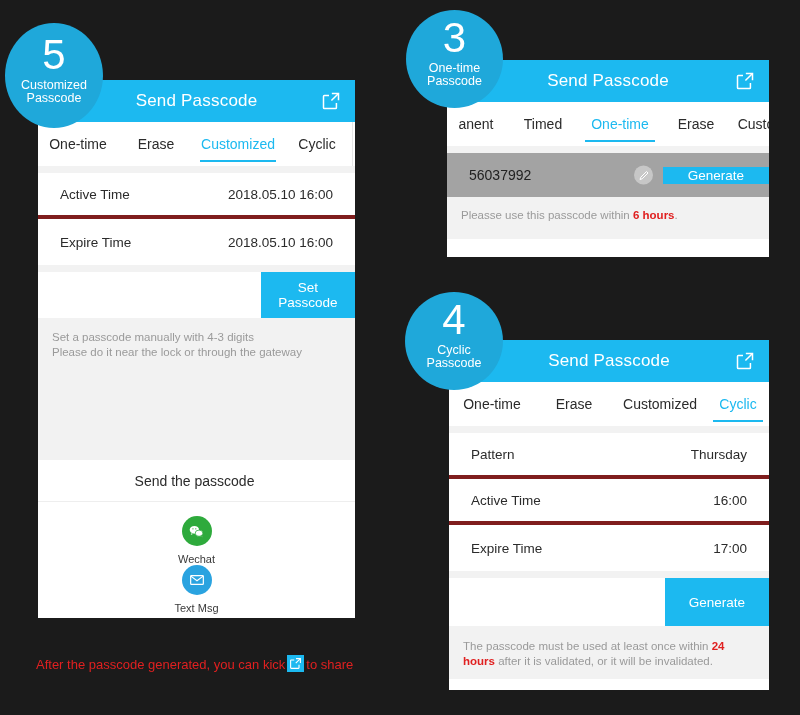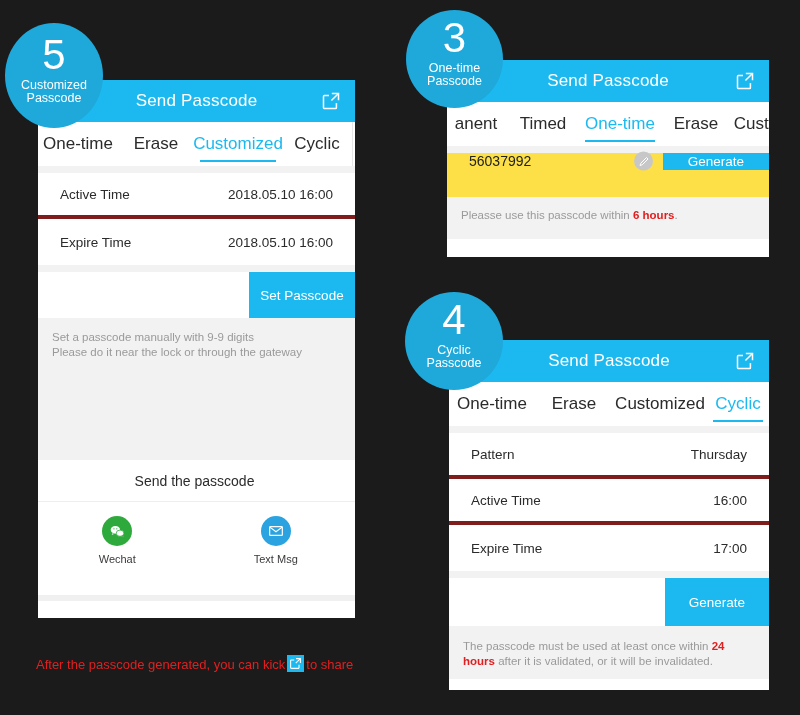--- a/index.html
+++ b/index.html
@@ -60,21 +60,21 @@
     background: #ffffff;
     height: 44px;
     position: relative;
     overflow: hidden;
   }
   .tab {
     display: flex;
     align-items: center;
     justify-content: center;
     color: #2b2b2b;
-    font-size: 17px;
+    font-size: 14px;
     white-space: nowrap;
     position: relative;
     flex: none;
     box-sizing: border-box;
   }
   .tab.active {
     color: #1cb9f0;
   }
   .tab.active::after {
     content: "";
@@ -121,43 +121,43 @@
     align-items: stretch;
     justify-content: flex-end;
   }
   .action-btn {
     background: #1cb9f0;
     color: #ffffff;
     font-size: 13.5px;
     display: flex;
     align-items: center;
     justify-content: center;
-    width: 106px;
+    width: 94px;
     border: none;
     font-family: "Liberation Sans", sans-serif;
     cursor: pointer;
   }
   .hint {
     background: #f2f2f2;
     color: #9a9a9a;
     font-size: 11.5px;
     line-height: 15px;
     padding: 9px 14px 10px 14px;
   }
   .hint .hl {
     color: #e02020;
     font-weight: bold;
   }
 
   
   .code-row {
-    background: #fde047;
+    background: #a3a3a3;
     height: 44px;
     display: flex;
-    align-items: flex-start;
+    align-items: center;
   }
   .code-field {
     flex: 1;
     display: flex;
     align-items: center;
     padding-left: 22px;
     font-size: 14px;
     color: #222;
     position: relative;
   }
@@ -184,21 +184,22 @@
   }
   .share-title {
     text-align: center;
     font-size: 14px;
     color: #2b2b2b;
     padding: 13px 4px 12px 0;
     border-bottom: 1px solid #eeeeee;
   }
   .share-targets {
     display: flex;
-    padding: 14px 0 30px 0;
+    padding: 14px 0 12px 0;
+    flex-direction: column;
   }
   .share-target {
     flex: 1;
     display: flex;
     flex-direction: column;
     align-items: center;
     gap: 7px;
   }
   .share-circle {
     width: 30px;
@@ -326,21 +327,21 @@
       </div>
     </div>
 
     <div class="gap"></div>
 
     <div class="action-row">
       <button class="action-btn">Set Passcode</button>
     </div>
 
     <div class="hint" style="padding-top:12px;">
-      <div>Set a passcode manually with 9-9 digits</div>
+      <div>Set a passcode manually with 4-3 digits</div>
       <div>Please do it near the lock or through the gateway</div>
     </div>
 
     <div class="filler" style="height:90px;"></div>
 
     <div class="share-sheet">
       <div class="share-title">Send the passcode</div>
       <div class="share-targets">
         <div class="share-target">
           <span class="share-circle wechat">

